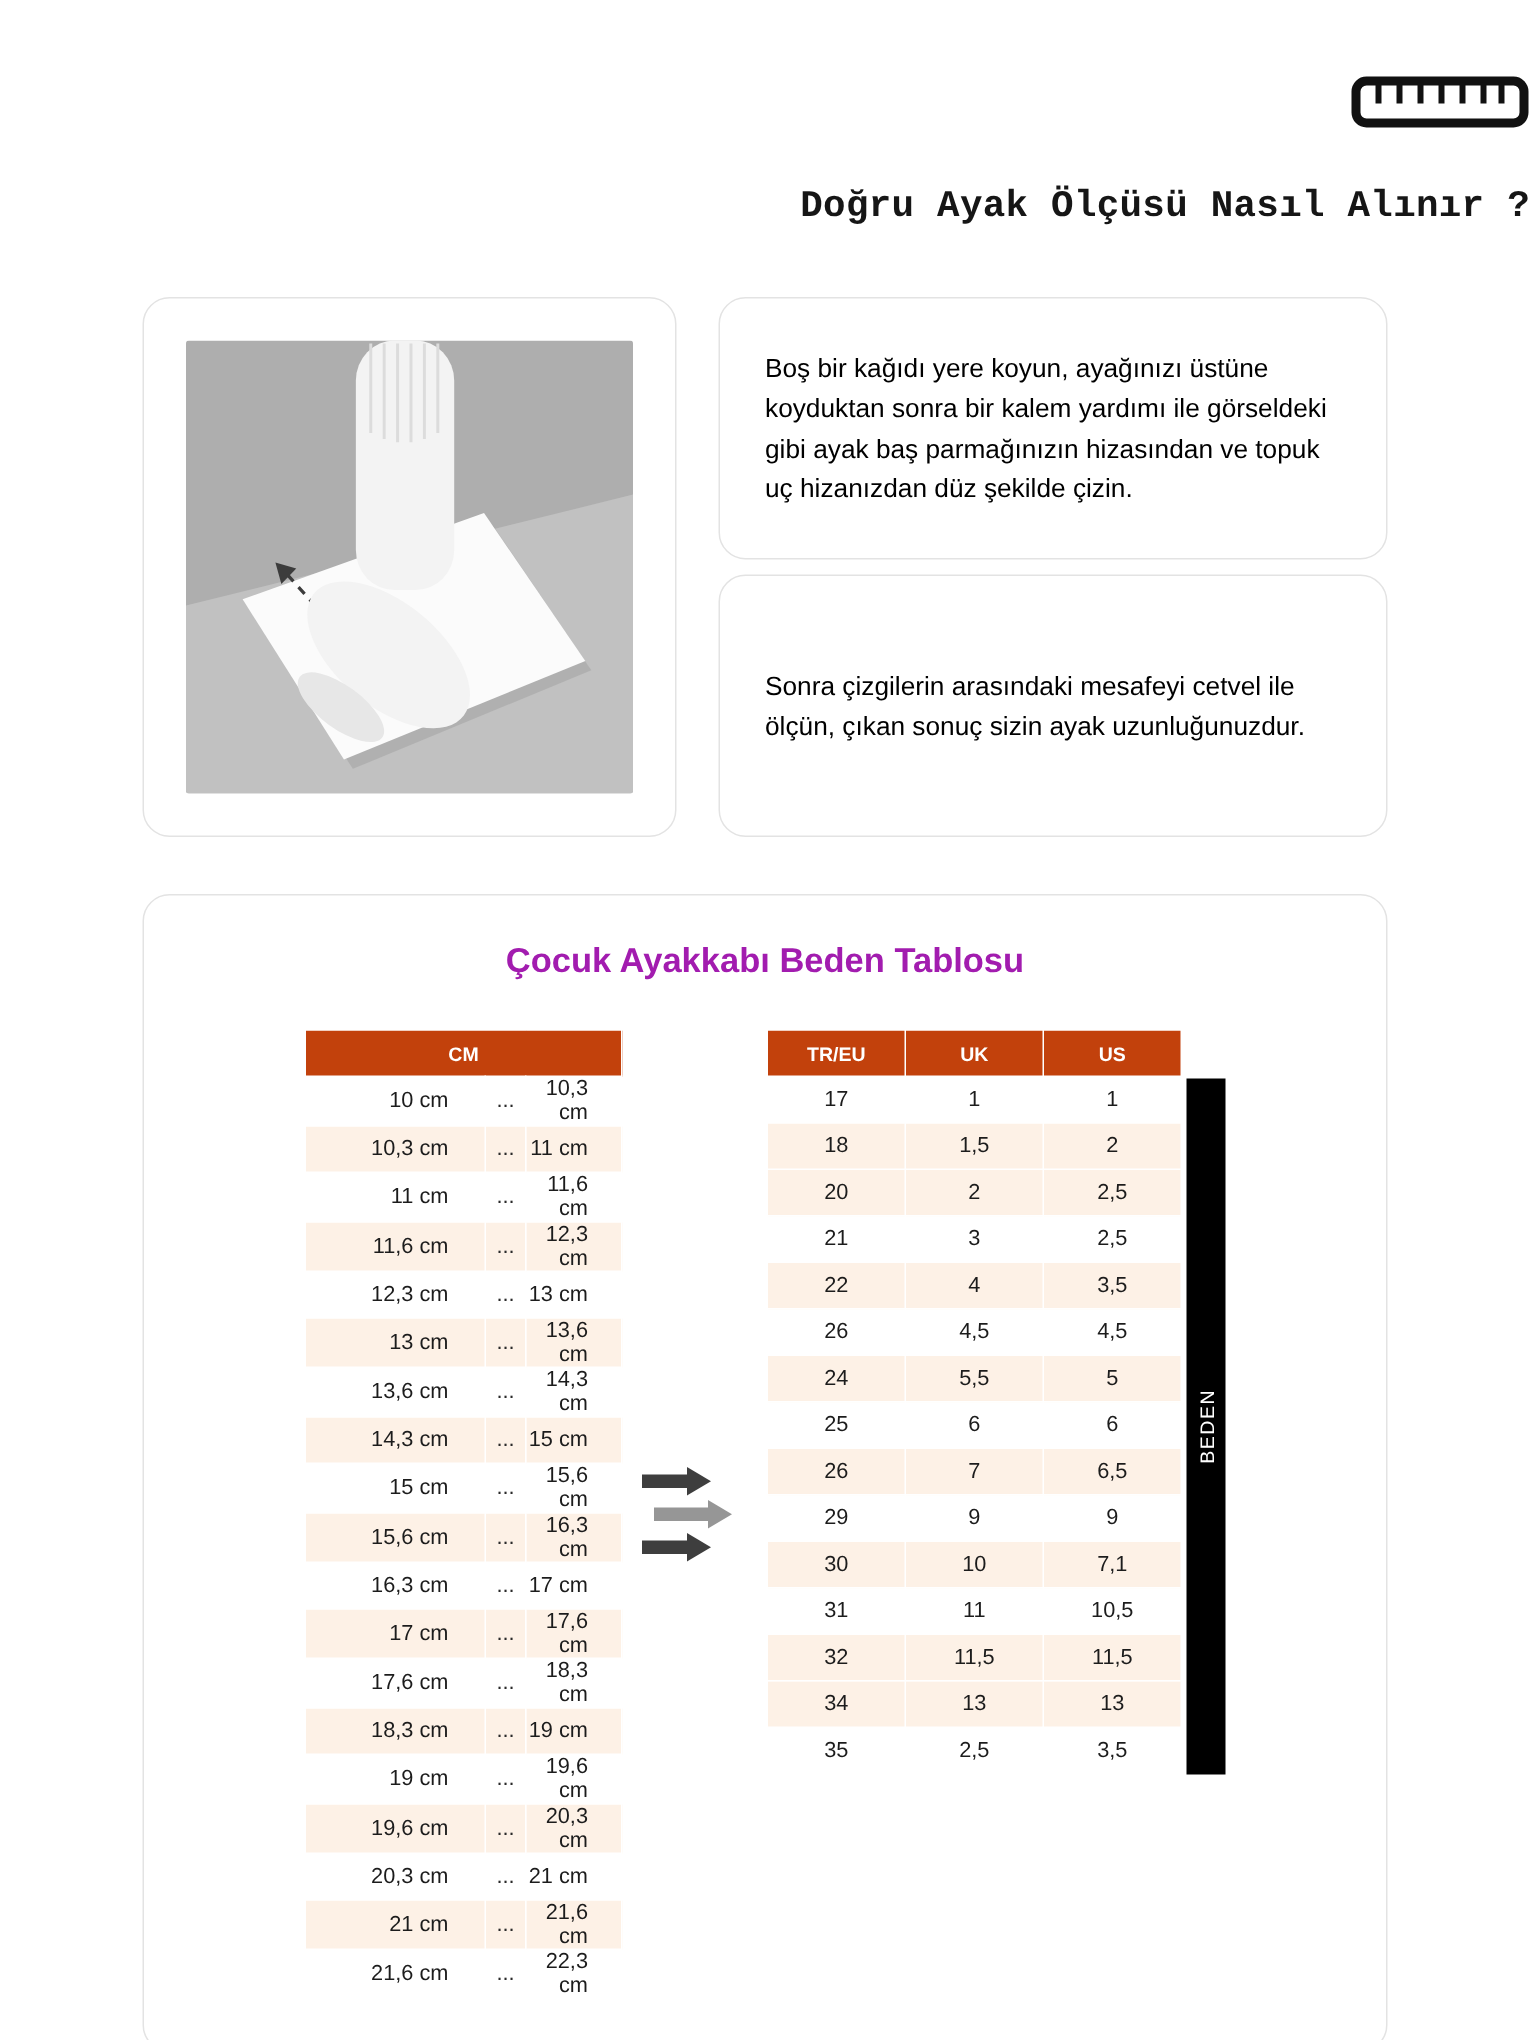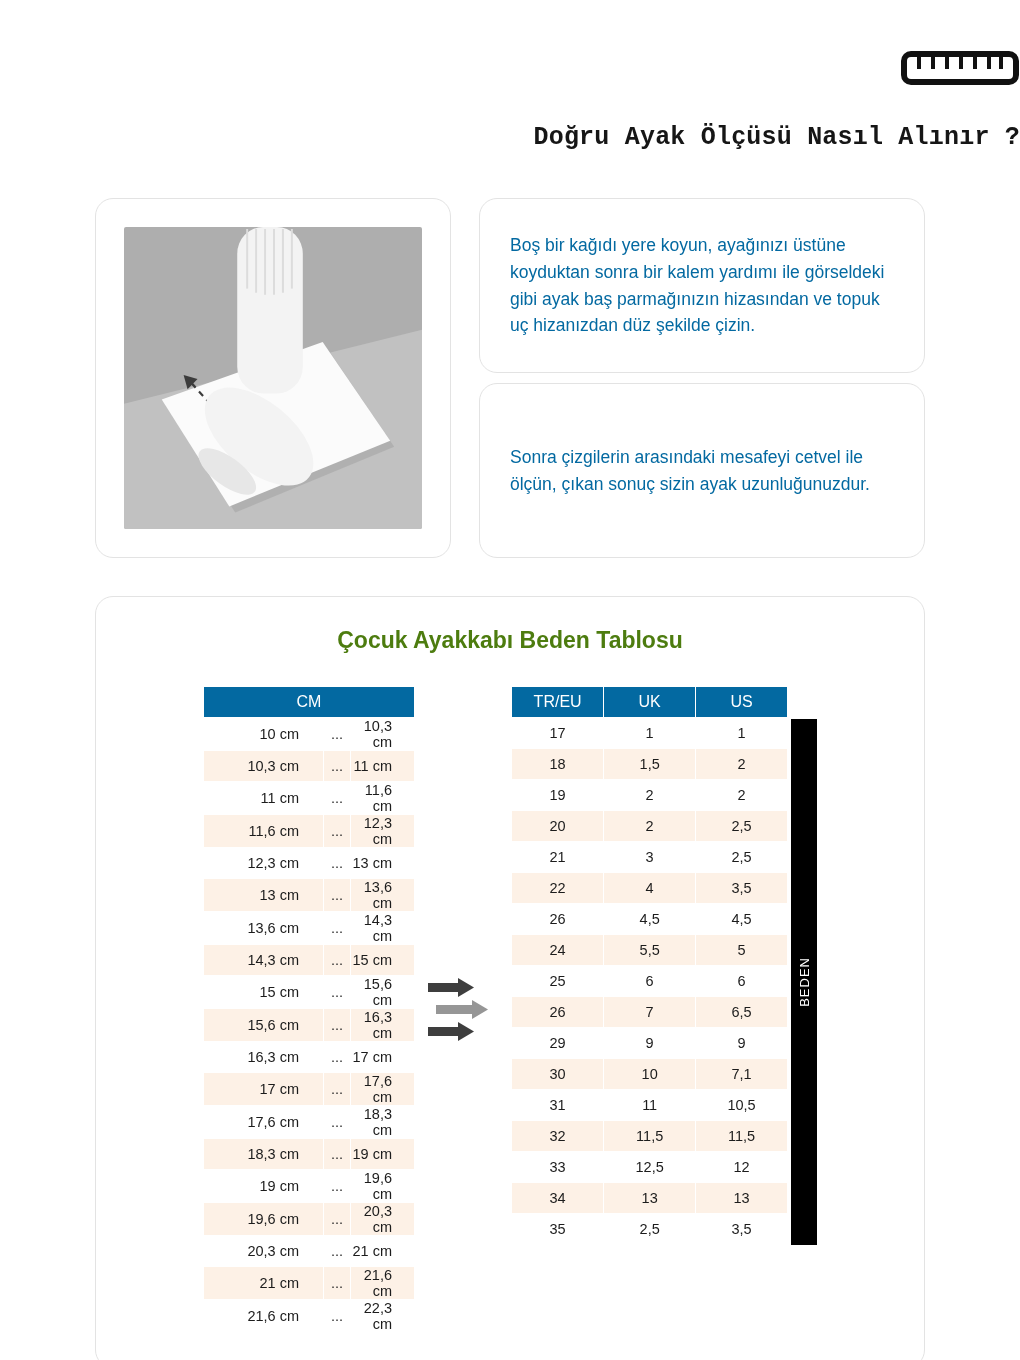--- a/index.html
+++ b/index.html
@@ -19,37 +19,37 @@
     width:356px; height:360px; box-sizing:border-box;
     border:1px solid #e3e3e3; border-radius:18px; padding:28px;
     flex:none;
   }
   .photo-card svg{ display:block; width:100%; height:100%; border-radius:2px; }
   .text-cards{ flex:1; display:flex; flex-direction:column; gap:10px; }
   .text-card{
     flex:1; box-sizing:border-box;
     border:1px solid #e3e3e3; border-radius:18px; padding:24px 30px;
     display:flex; align-items:center;
-    font-size:17.5px; line-height:1.52; color:#0369a1;
+    font-size:17.5px; line-height:1.52; color:#000000;
   }
   .size-section{
     margin:38px 95px 0 95px;
     border:1px solid #e3e3e3; border-radius:18px;
     padding:26px 0 34px 0;
   }
   .size-title{
-    text-align:center; font-size:23px; font-weight:bold; color:#4d7c0f;
+    text-align:center; font-size:23px; font-weight:bold; color:#a21caf;
     margin:4px 0 32px 0;
   }
   .tables{ display:flex; justify-content:center; align-items:flex-start; }
   table{ border-collapse:collapse; font-size:14.5px; color:#1c1c1c; }
   .cm-table{ width:212px; flex:none; }
   .eu-table{ width:277px; flex:none; }
   th{
-    background:#0369a1; color:#fff; font-weight:normal; font-size:16px;
+    background:#c2410c; color:#fff; font-weight:bold; font-size:13px;
     height:30px; padding:0; border:1.5px solid #fff;
   }
   td{ height:30px; padding:0; border:1.5px solid #fff; background:#fff; }
   tr.alt td{ background:#fdf1e6; }
   .cm-table td.min{ text-align:right; padding-right:24px; width:95px; }
   .cm-table td.dots{ text-align:center; width:26px; color:#2a2a2a; }
   .cm-table td.max{ text-align:right; padding-right:22px; }
   .eu-table td{ text-align:center; width:92px; }
   .arrow-zone{
     width:96px; flex:none; align-self:center;
@@ -254,25 +254,20 @@
             <tr>
               <td>17</td>
               <td>1</td>
               <td>1</td>
             </tr>
             <tr class="alt">
               <td>18</td>
               <td>1,5</td>
               <td>2</td>
             </tr>
-            <tr>
-              <td>19</td>
-              <td>2</td>
-              <td>2</td>
-            </tr>
             <tr class="alt">
               <td>20</td>
               <td>2</td>
               <td>2,5</td>
             </tr>
             <tr>
               <td>21</td>
               <td>3</td>
               <td>2,5</td>
             </tr>
@@ -313,25 +308,20 @@
             </tr>
             <tr>
               <td>31</td>
               <td>11</td>
               <td>10,5</td>
             </tr>
             <tr class="alt">
               <td>32</td>
               <td>11,5</td>
               <td>11,5</td>
-            </tr>
-            <tr>
-              <td>33</td>
-              <td>12,5</td>
-              <td>12</td>
             </tr>
             <tr class="alt">
               <td>34</td>
               <td>13</td>
               <td>13</td>
             </tr>
             <tr>
               <td>35</td>
               <td>2,5</td>
               <td>3,5</td>

